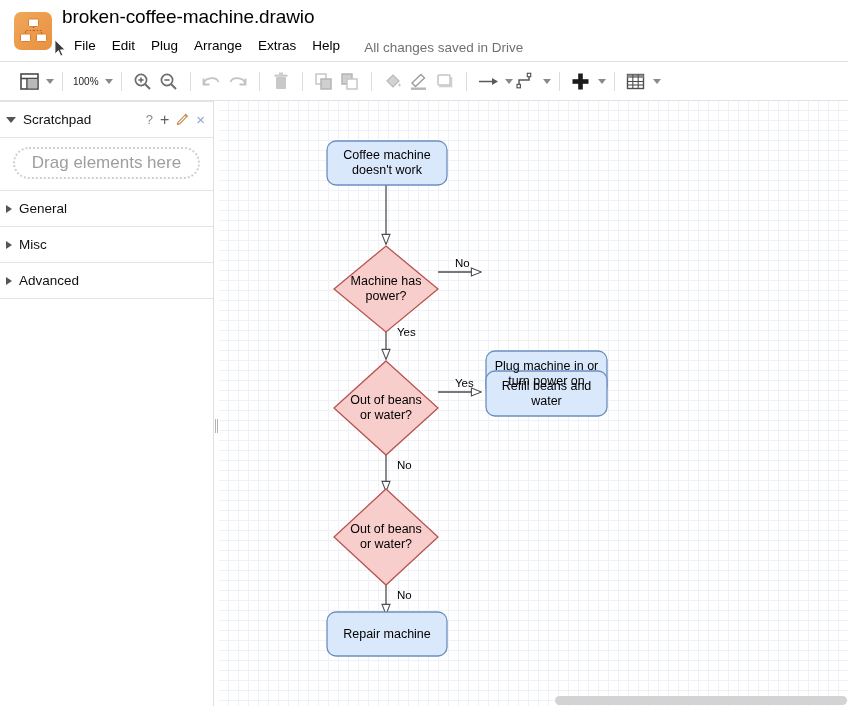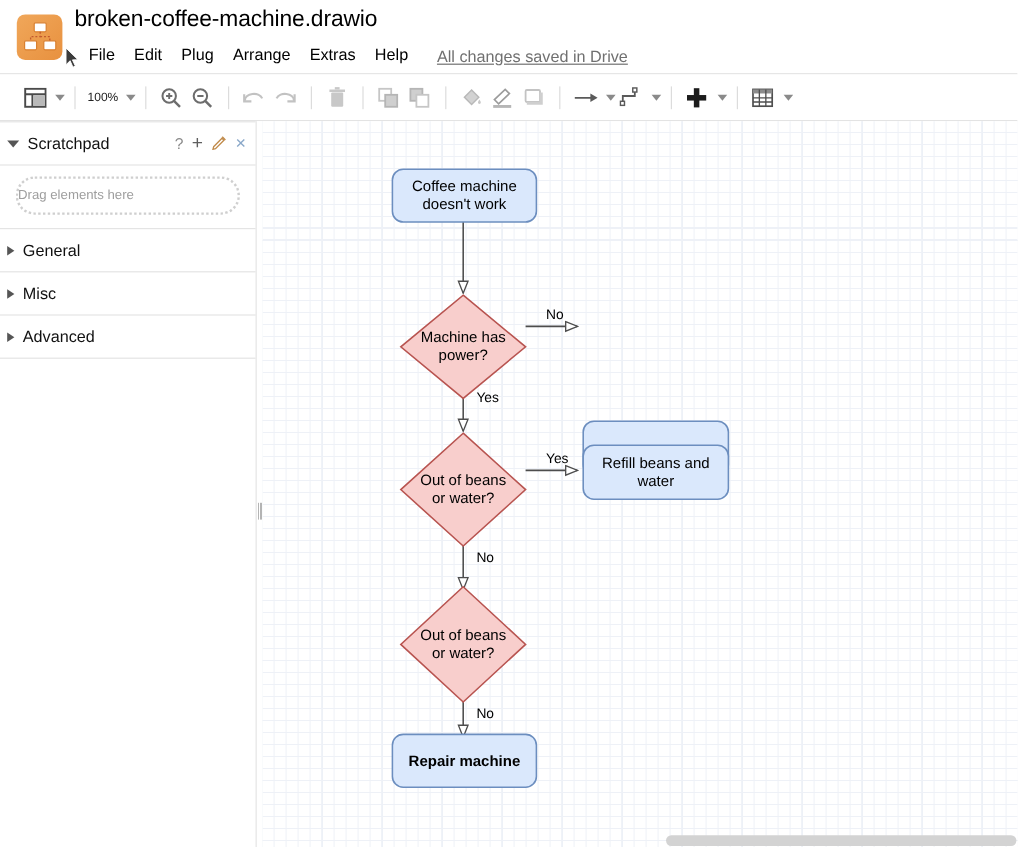--- a/index.html
+++ b/index.html
@@ -31,21 +31,21 @@
   }
   .menubar {
     position: absolute; left: 66px; top: 36px;
     display: flex; align-items: flex-end; gap: 0px;
   }
   .menu-item {
     font-size: 13.5px; color: #000; padding: 2px 8px; cursor: default;
     white-space: nowrap;
   }
   .save-status {
-    font-size: 13.5px; color: #707070; text-decoration: underline;
+    font-size: 13.5px; color: #707070; 
     margin-left: 16px; white-space: nowrap; cursor: pointer;
   }
   .cursor-arrow { position: absolute; left: 55px; top: 40px; width: 12px; height: 17px; }
 
   
   .toolbar {
     position: absolute; left: 0; top: 62px; width: 848px; height: 39px;
     background: #ffffff; border-bottom: 1px solid #e3e3e3;
     display: flex; align-items: center; padding-left: 16px;
   }
@@ -109,22 +109,22 @@
   .sb-title { font-size: 13.5px; color: #111; }
   .scratch-icons {
     position: absolute; right: 8px; top: 0; height: 100%;
     display: flex; align-items: center; gap: 7px;
   }
   .sc-ico { font-size: 13px; line-height: 1; cursor: pointer; }
 
   .dropzone-wrap { padding: 9px 13px 11px 13px; }
   .dropzone {
     height: 32px; border: 2px dotted #cfcfcf; border-radius: 16px;
-    display: flex; align-items: center; justify-content: flex-start;
-    color: #9e9e9e; font-size: 11px; background: #fff;
+    display: flex; align-items: center; justify-content: center;
+    color: #9e9e9e; font-size: 17px; background: #fff;
   }
 
   
   .splitter {
     position: absolute; left: 214px; top: 101px; width: 5px; height: 605px;
     background: #ffffff; cursor: col-resize;
   }
   .splitter-grip {
     position: absolute; left: 1px; top: 318px; width: 4px; height: 14px;
     background: repeating-linear-gradient(to right,#9b9b9b 0 1px,transparent 1px 2px);
@@ -457,20 +457,26 @@
       </div>
     </div>
 
     <div class="node-label" style="left:108px;top:40px;width:120px;height:44px;">
       <div>
         <div>Coffee machine</div>
         <div>doesn't work</div>
       </div>
     </div>
 
+    <div class="node-label" style="left:267px;top:250px;width:121px;height:45px;">
+      <div>
+        <div>Plug machine in or</div>
+        <div>turn power on</div>
+      </div>
+    </div>
 
     <div class="node-label" style="left:110px;top:285px;width:114px;height:44px;">
       <div>
         <div>Out of beans</div>
         <div>or water?</div>
       </div>
     </div>
 
     <div class="node-label" style="left:267px;top:270px;width:121px;height:45px;">
       <div>
@@ -479,21 +485,21 @@
       </div>
     </div>
 
     <div class="node-label" style="left:110px;top:414px;width:114px;height:44px;">
       <div>
         <div>Out of beans</div>
         <div>or water?</div>
       </div>
     </div>
 
-    <div class="node-label" style="left:108px;top:511px;width:120px;height:44px;font-weight:bold;">
+    <div class="node-label" style="left:108px;top:511px;width:120px;height:44px;">
       <div>
         <div>Repair machine</div>
       </div>
     </div>
 
     <div class="edge-label" style="left:236px;top:156px;">No</div>
     <div class="edge-label" style="left:178px;top:225px;">Yes</div>
     <div class="edge-label" style="left:236px;top:276px;">Yes</div>
     <div class="edge-label" style="left:178px;top:358px;">No</div>
     <div class="edge-label" style="left:178px;top:488px;">No</div>

